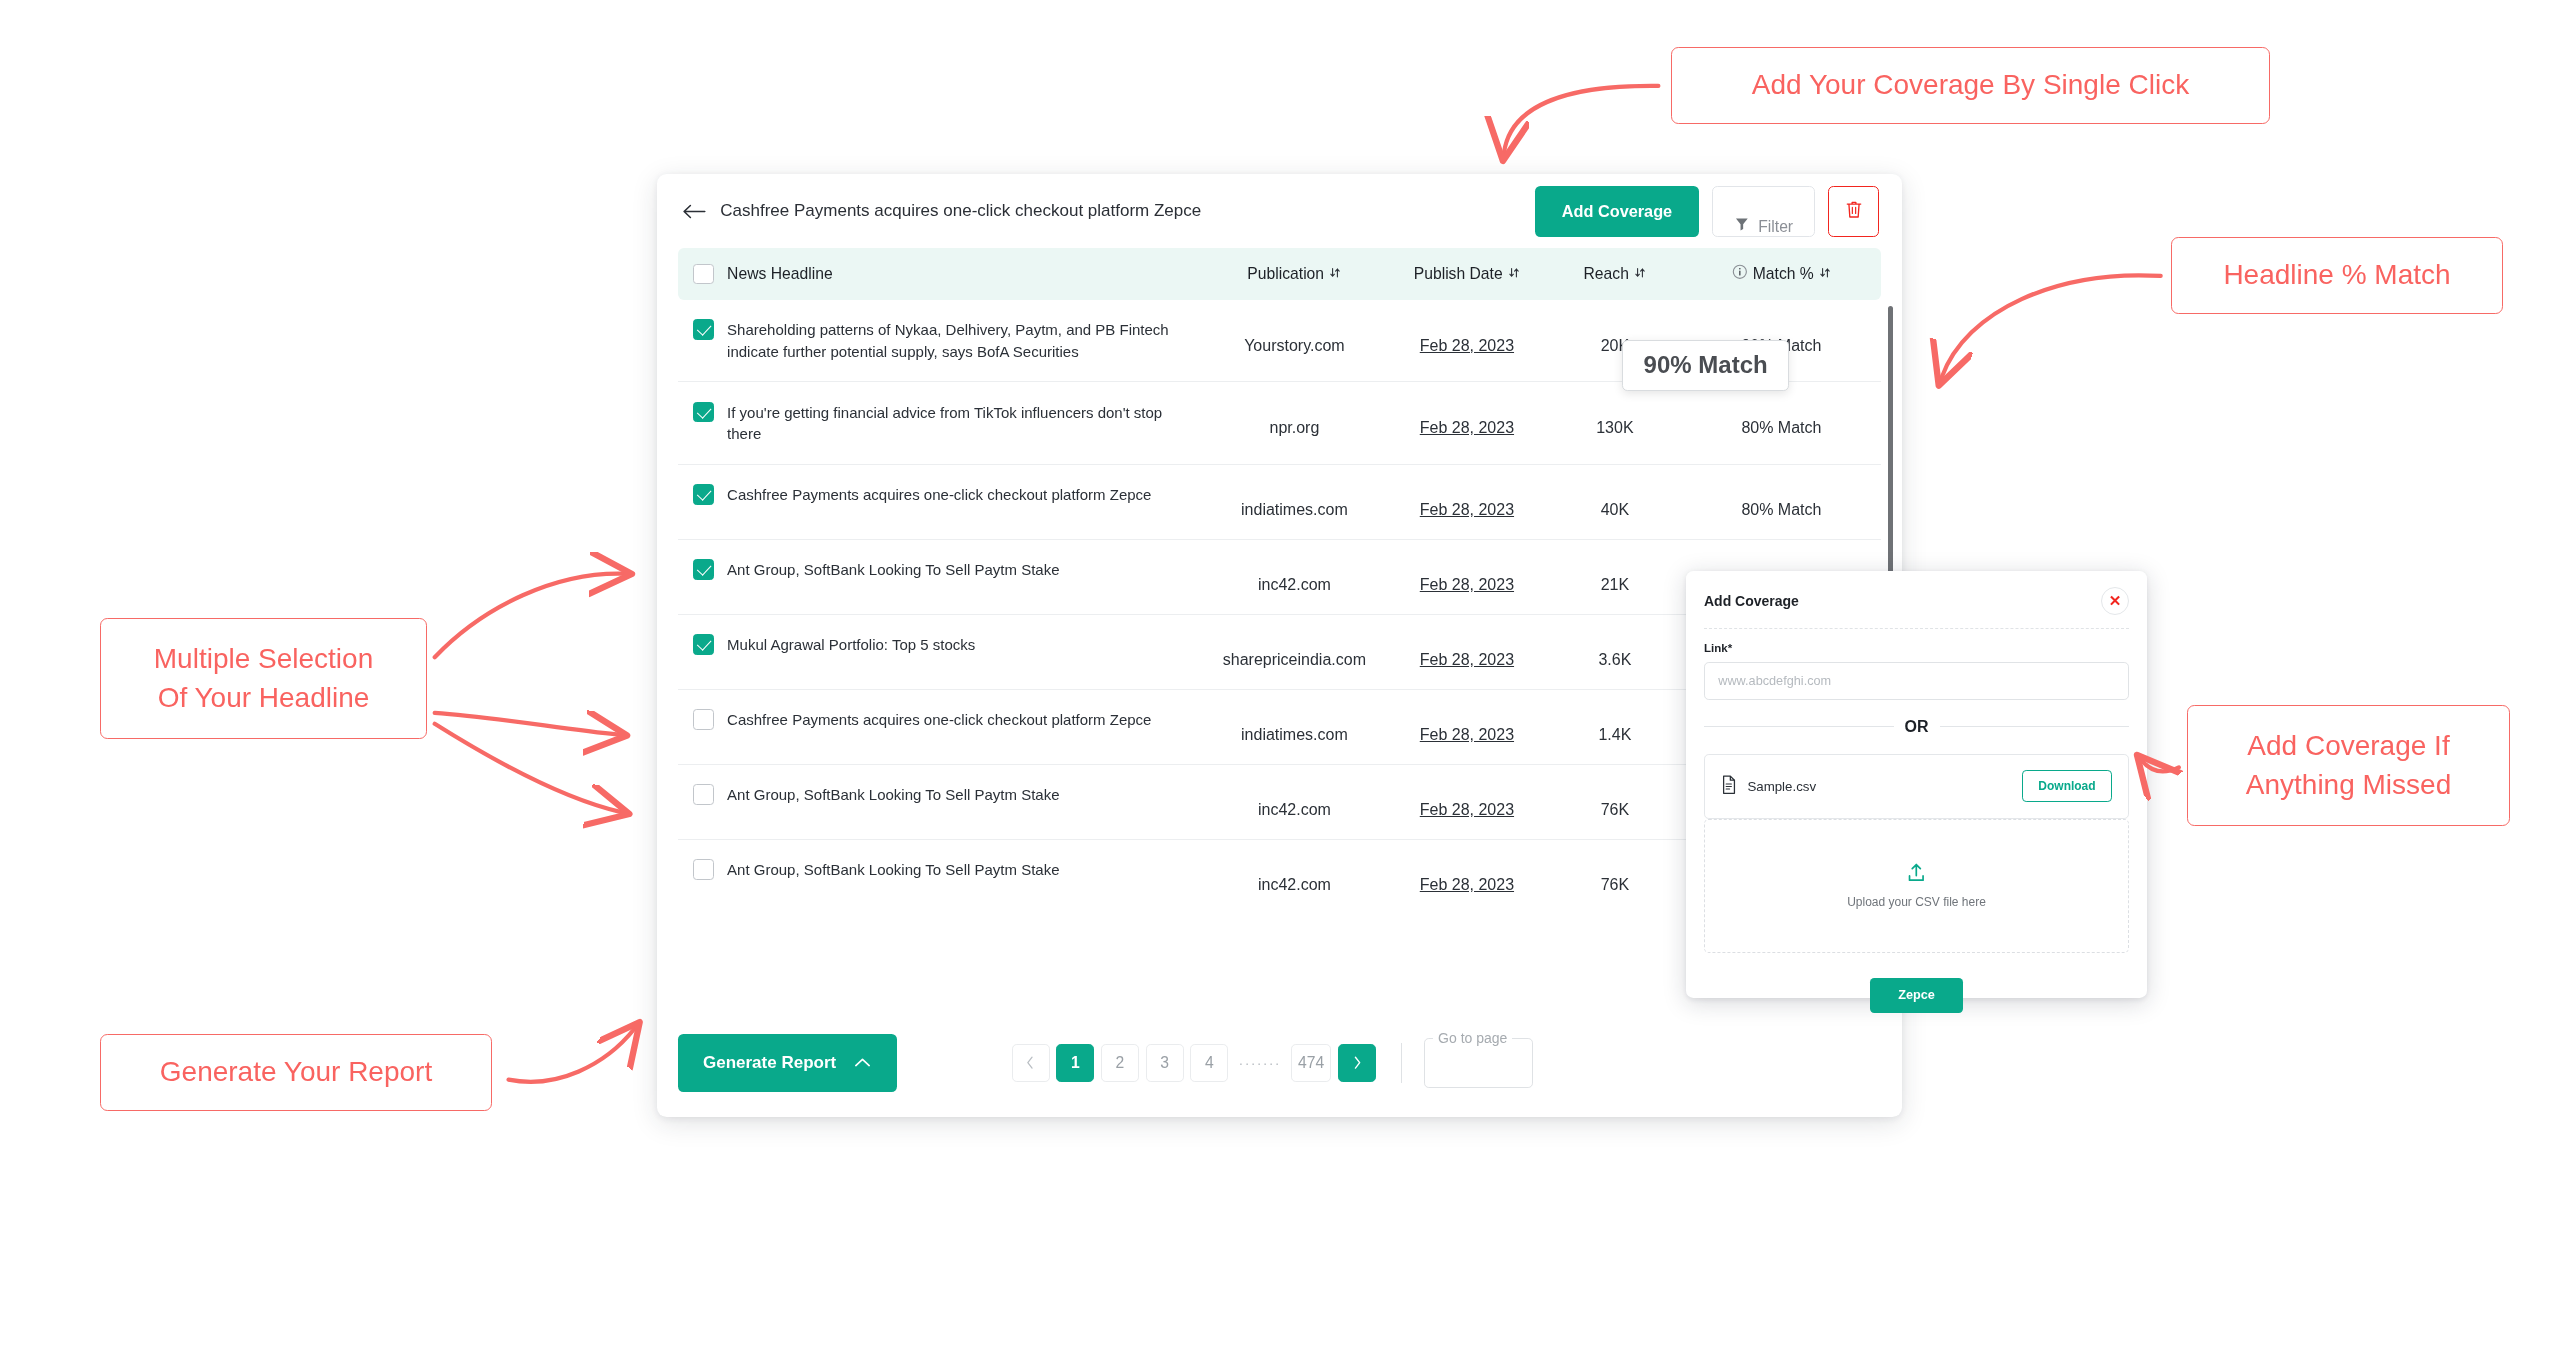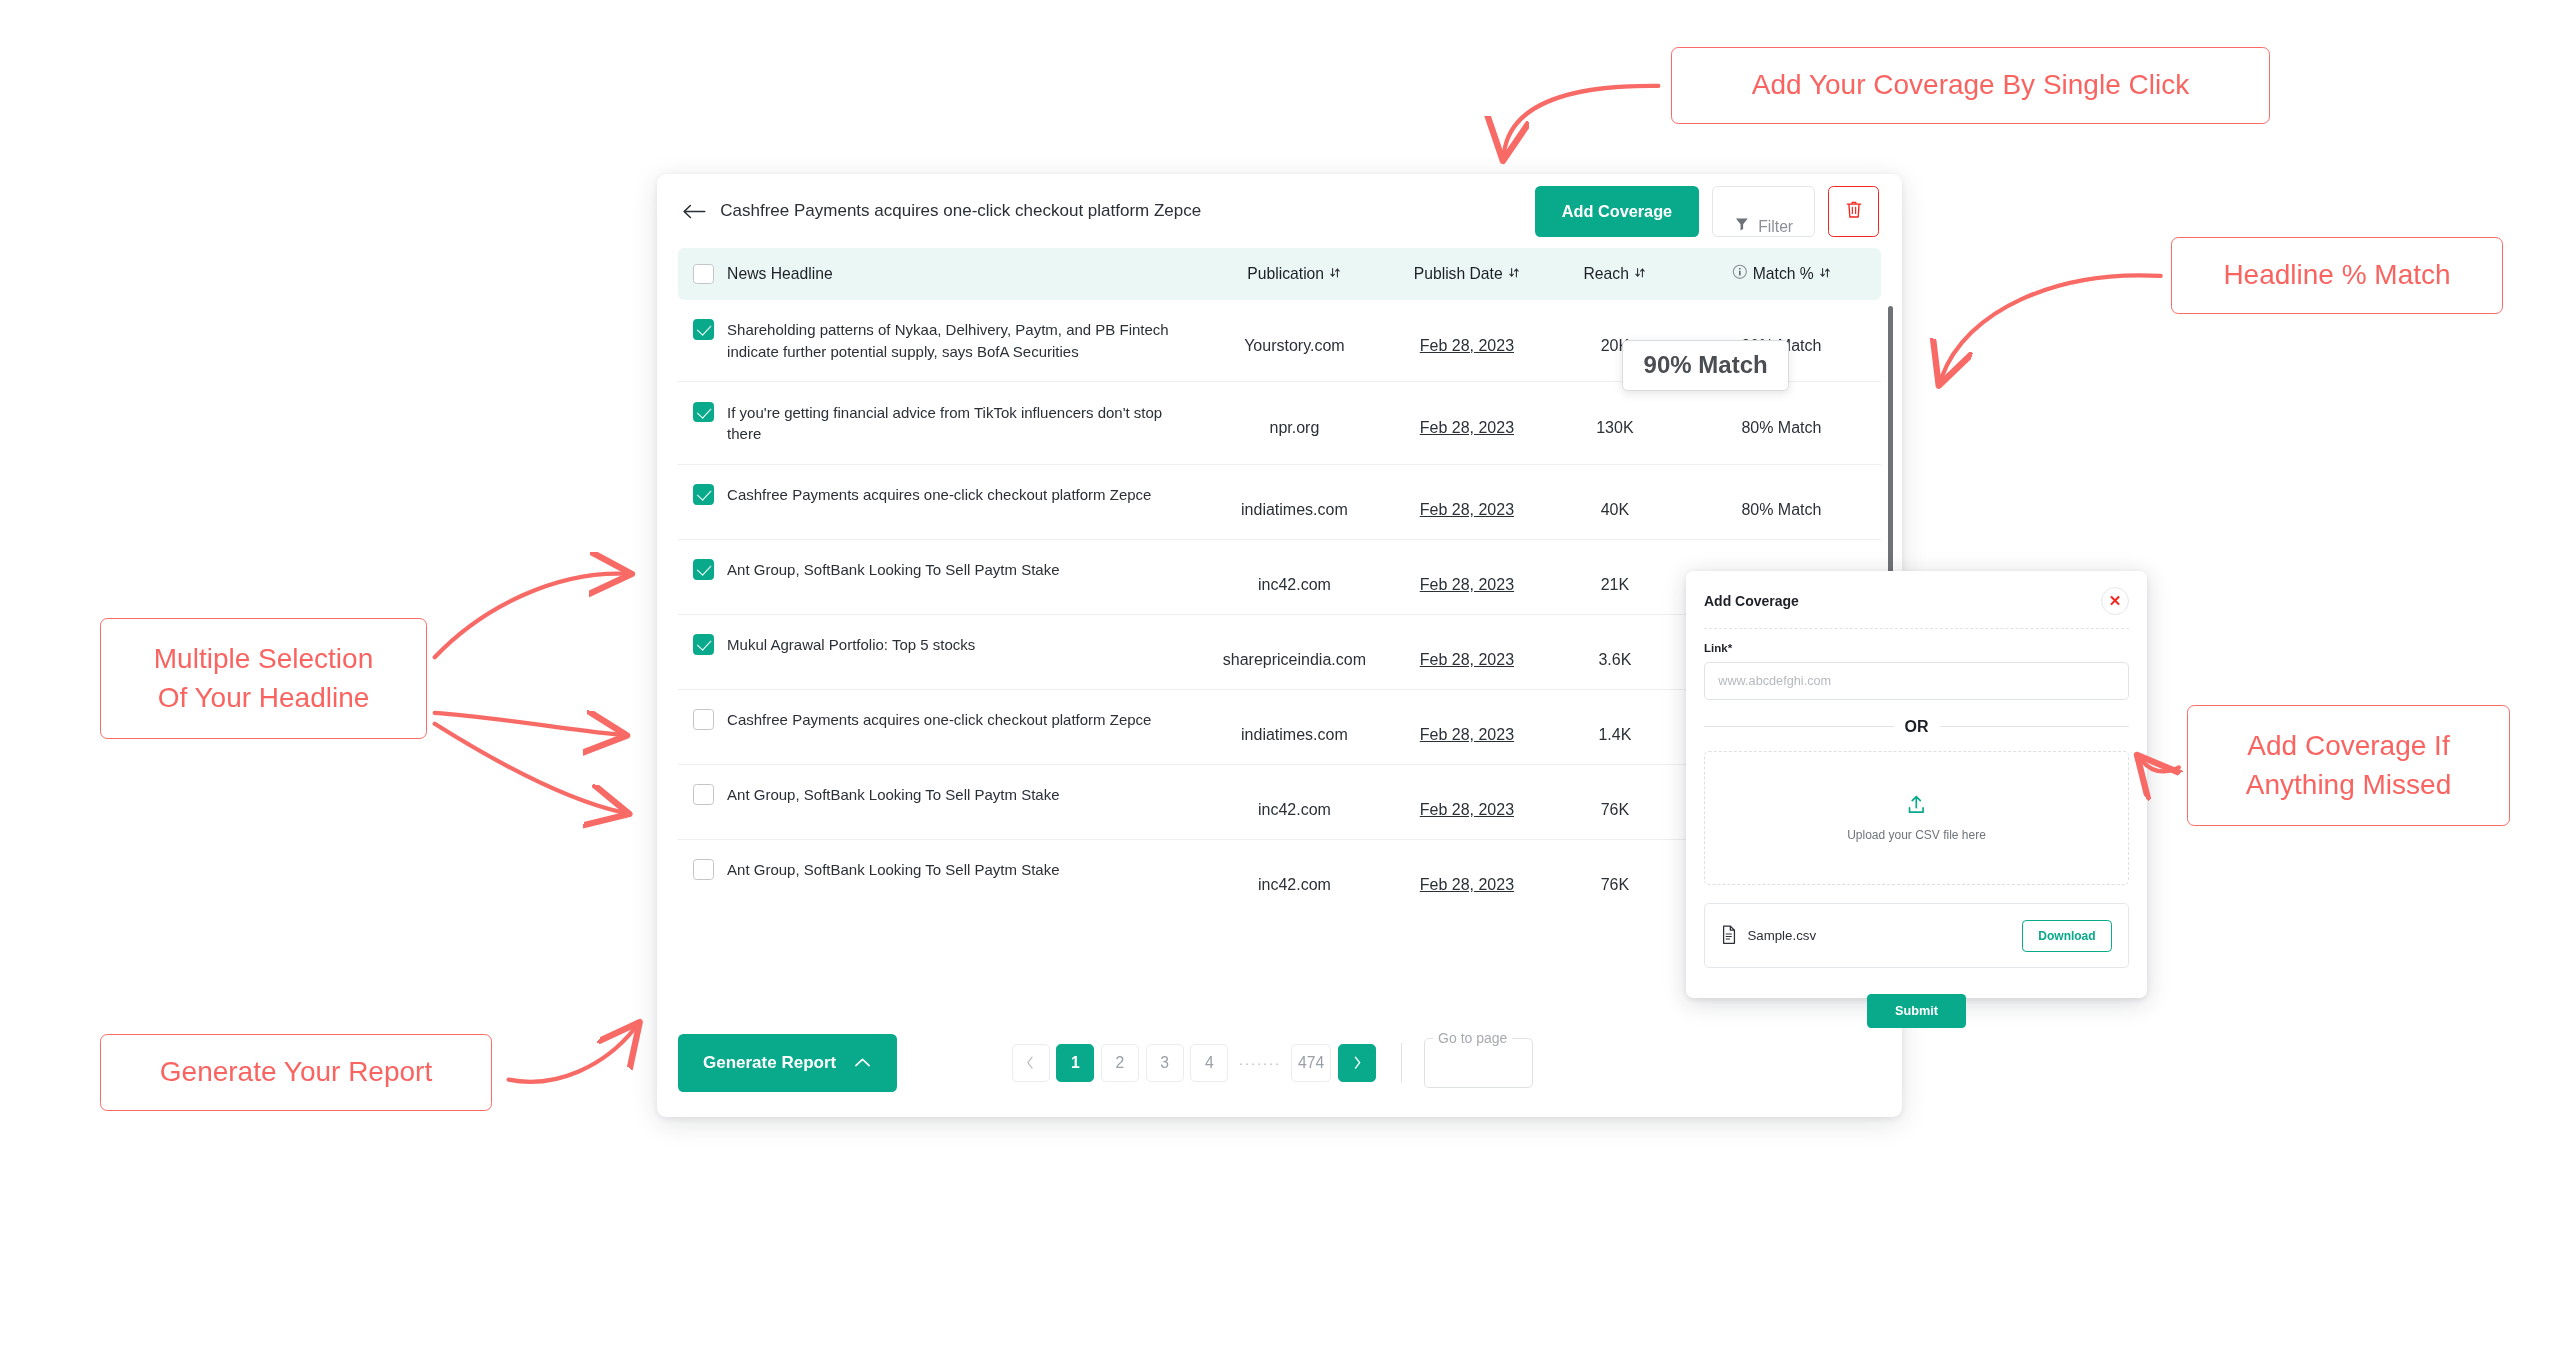--- a/index.html
+++ b/index.html
@@ -657,37 +657,37 @@
     <div id="modal-close">✕</div>
   </div>
 
   <div id="modal-link-label">Link*</div>
   <input id="modal-link-input" type="text" placeholder="www.abcdefghi.com" style="">
 
   <div id="modal-or">
     <span>OR</span>
   </div>
 
-  <div id="upload-dropzone">
-    <span>
-      <svg width="20.6" height="22" viewBox="0 0 24 26" fill="none">
-        <path d="M12 16V3M12 3L7.2 7.9M12 3l4.8 4.9" stroke="#09a98b" stroke-width="2" stroke-linecap="round" stroke-linejoin="round"></path>
-        <path d="M4 16.5v5h16v-5" stroke="#09a98b" stroke-width="2" stroke-linecap="round" stroke-linejoin="round"></path>
-      </svg>
-    </span>
-    <span id="upload-dropzone-label">Upload your CSV file here</span>
-  </div>
-
   <div id="sample-file-row">
     <span>
       <svg width="15.7" height="19.4" viewBox="0 0 20 26" fill="none">
         <path d="M3 1.5h9l5.5 5.5v17.5H3z" stroke="#2b3037" stroke-width="1.7" stroke-linejoin="round" fill="none"></path>
         <path d="M12 1.5V7h5.5" stroke="#2b3037" stroke-width="1.7" stroke-linejoin="round"></path>
         <path d="M6.4 12h7M6.4 15.4h7M6.4 18.8h4.6" stroke="#2b3037" stroke-width="1.5" stroke-linecap="round"></path>
       </svg>
     </span>
     <span id="sample-file-name">Sample.csv</span>
     <button id="download-button">Download</button>
   </div>
 
-  <button id="submit-button">Submit</button>
+  <div id="upload-dropzone">
+    <span>
+      <svg width="20.6" height="22" viewBox="0 0 24 26" fill="none">
+        <path d="M12 16V3M12 3L7.2 7.9M12 3l4.8 4.9" stroke="#09a98b" stroke-width="2" stroke-linecap="round" stroke-linejoin="round"></path>
+        <path d="M4 16.5v5h16v-5" stroke="#09a98b" stroke-width="2" stroke-linecap="round" stroke-linejoin="round"></path>
+      </svg>
+    </span>
+    <span id="upload-dropzone-label">Upload your CSV file here</span>
+  </div>
+
+  <button id="submit-button">Zepce</button>
 </div>
 
 
 </body></html>

